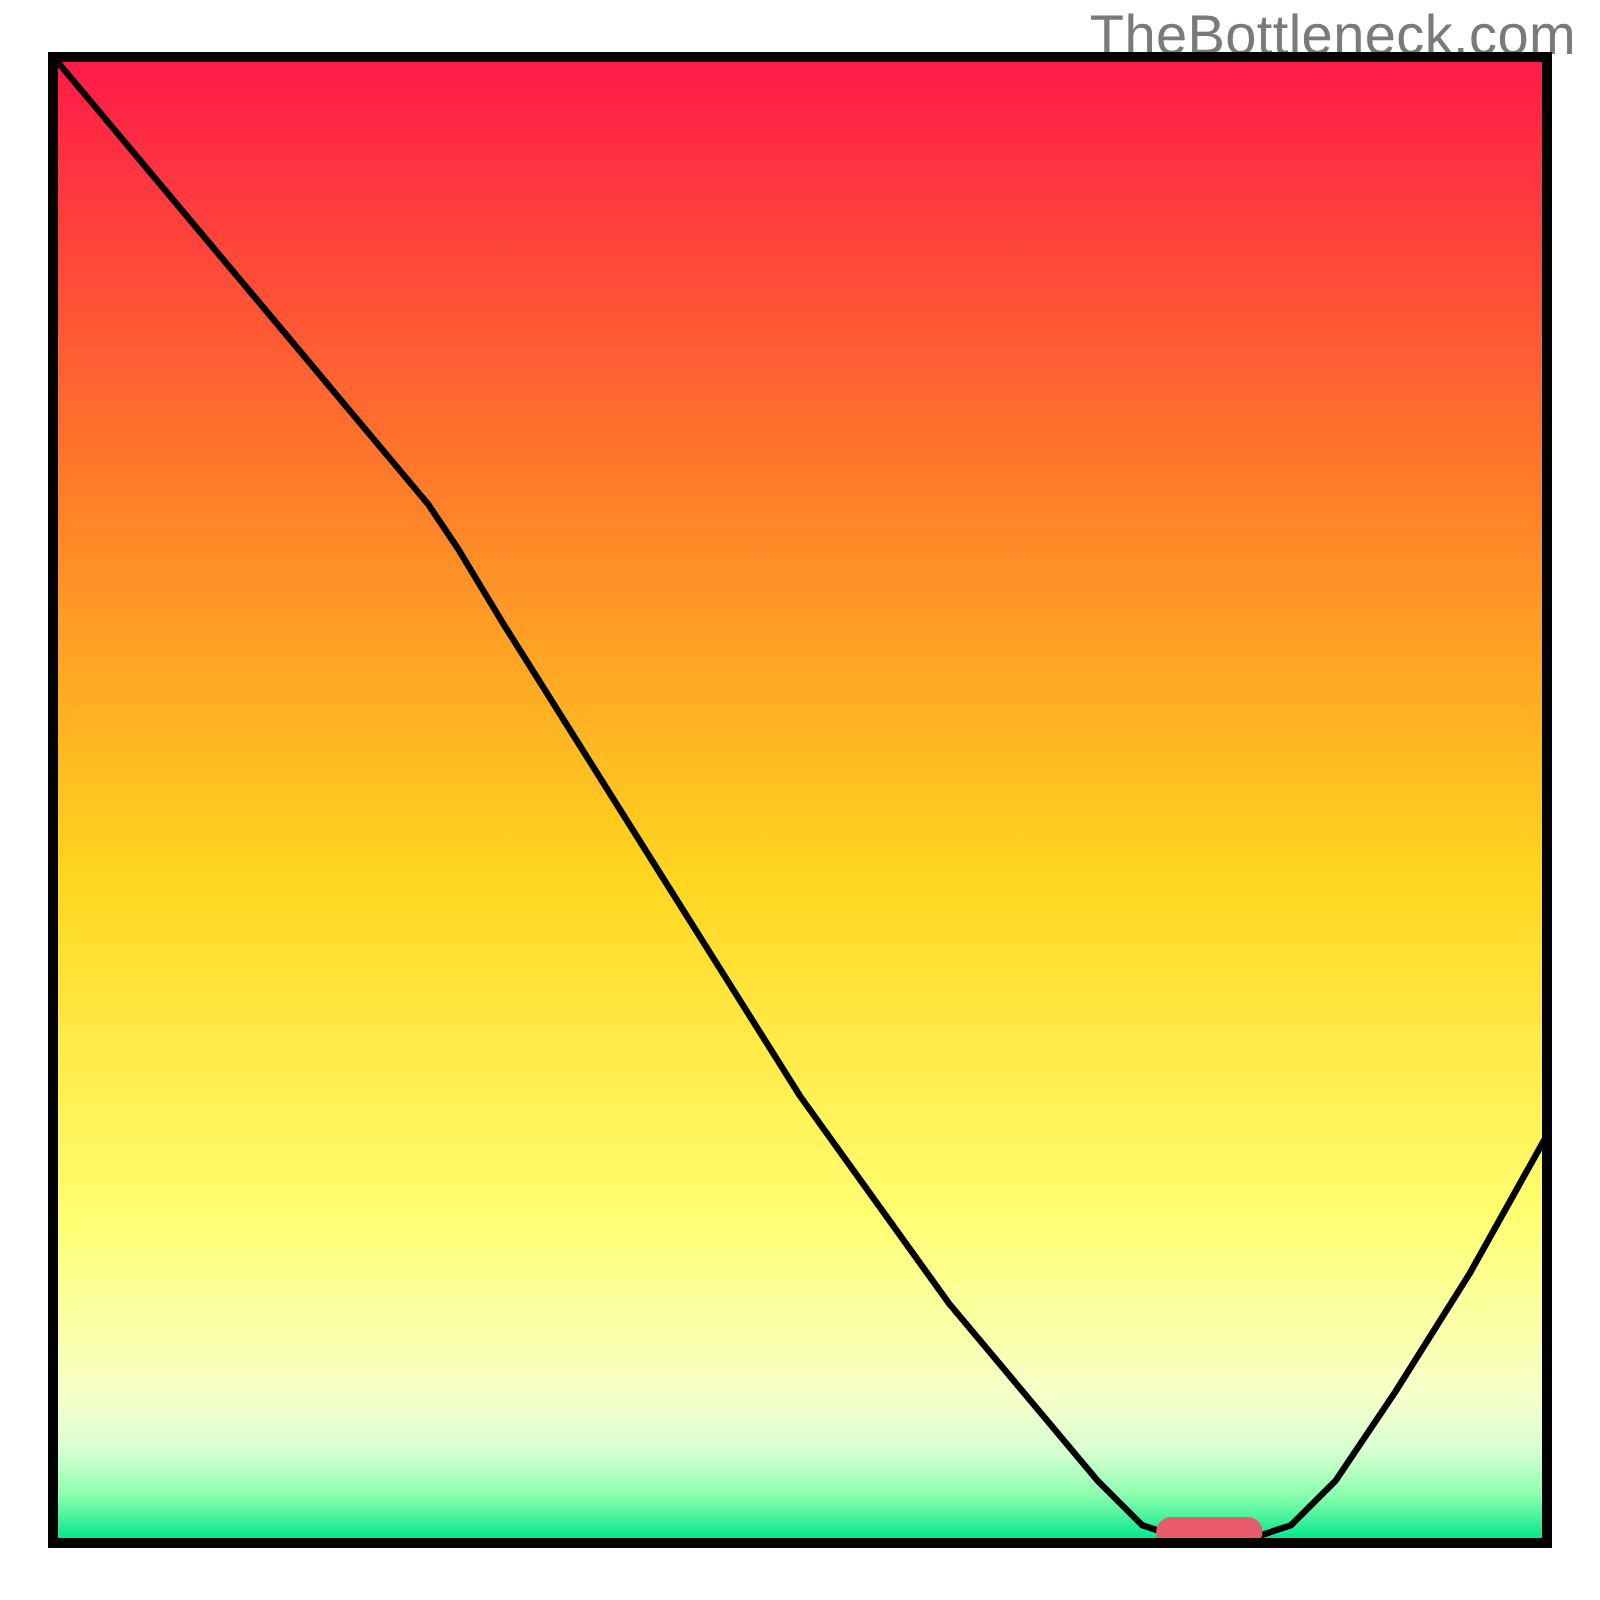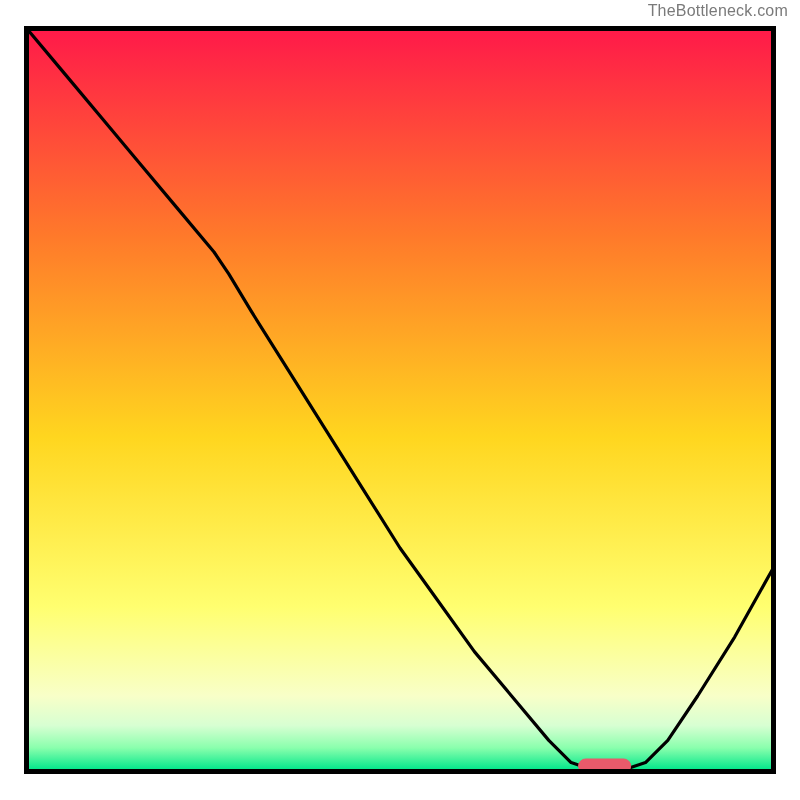--- a/index.html
+++ b/index.html
@@ -12,21 +12,21 @@
   .container {
     position: relative;
     width: 800px;
     height: 800px;
   }
   .watermark {
     position: absolute;
     top: 2px;
     right: 12px;
     font-family: Arial, Helvetica, sans-serif;
-    font-size: 16px;
+    font-size: 28px;
     font-weight: 400;
     color: #7a7a7a;
     letter-spacing: 0.2px;
   }
   .plot {
     position: absolute;
     left: 24px;
     top: 26px;
     width: 752px;
     height: 748px;

